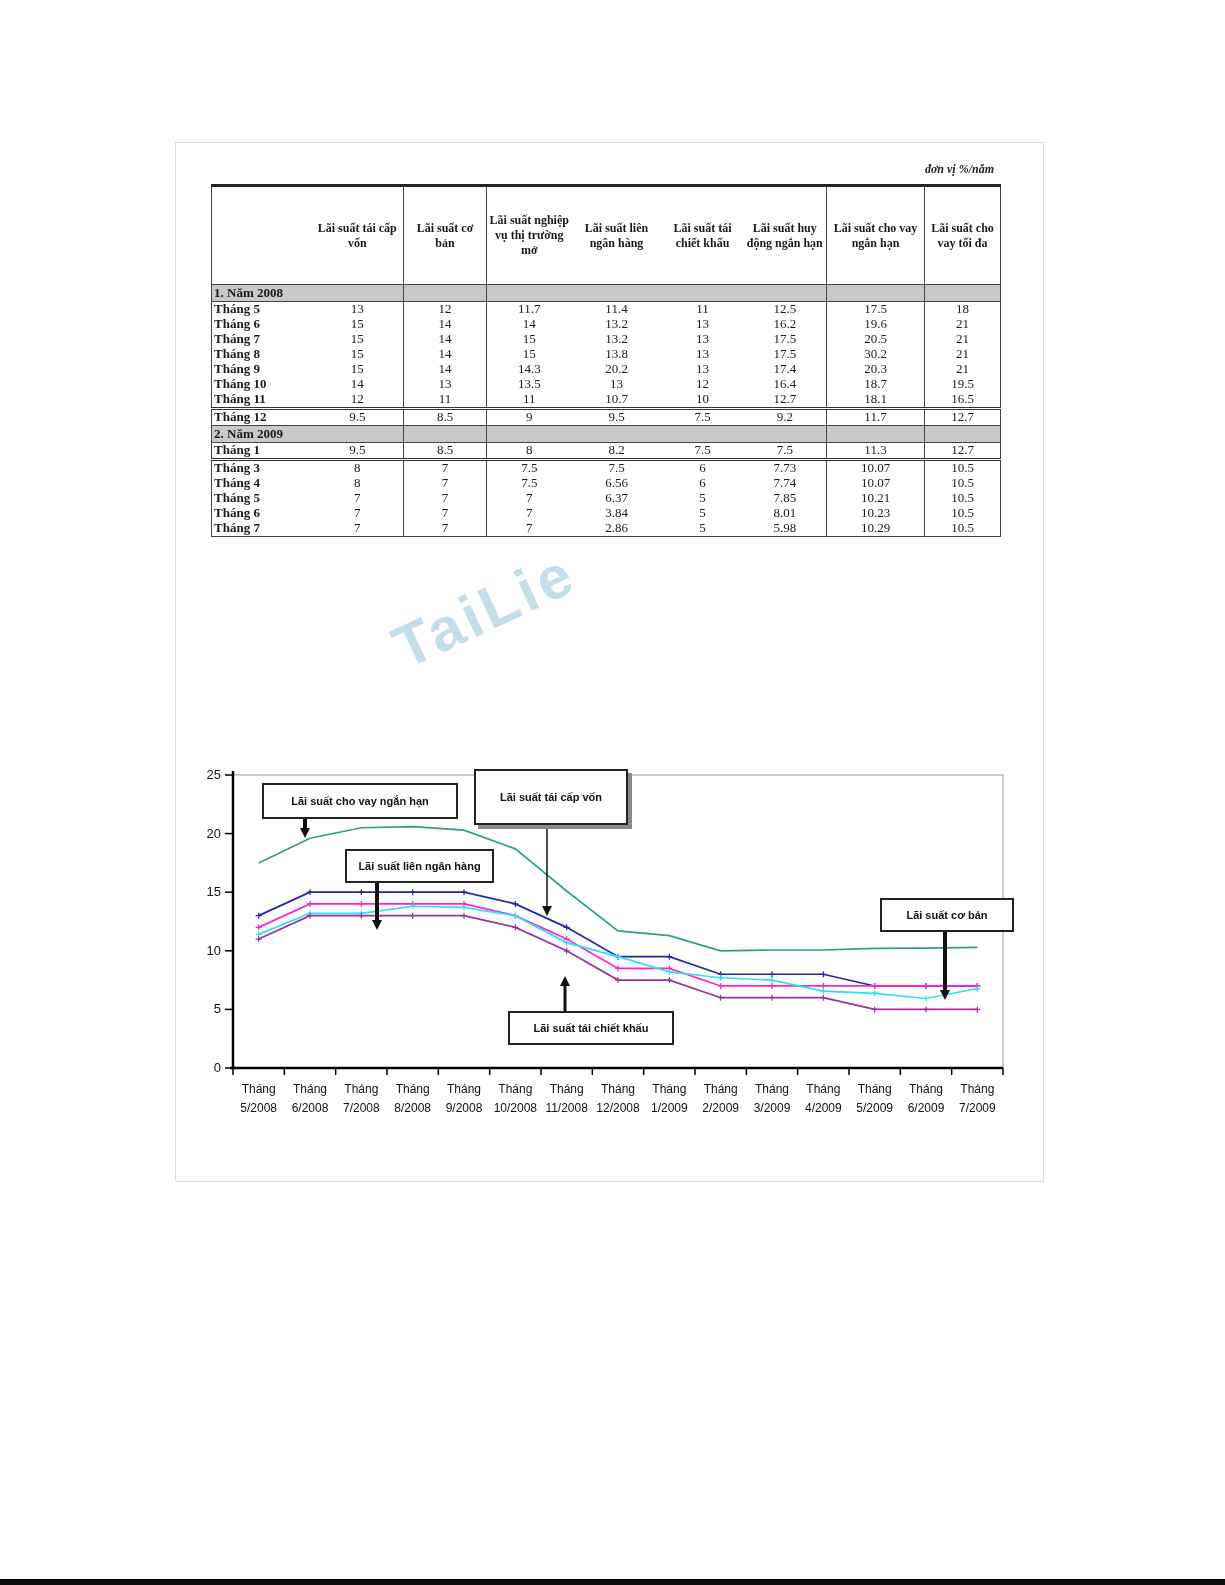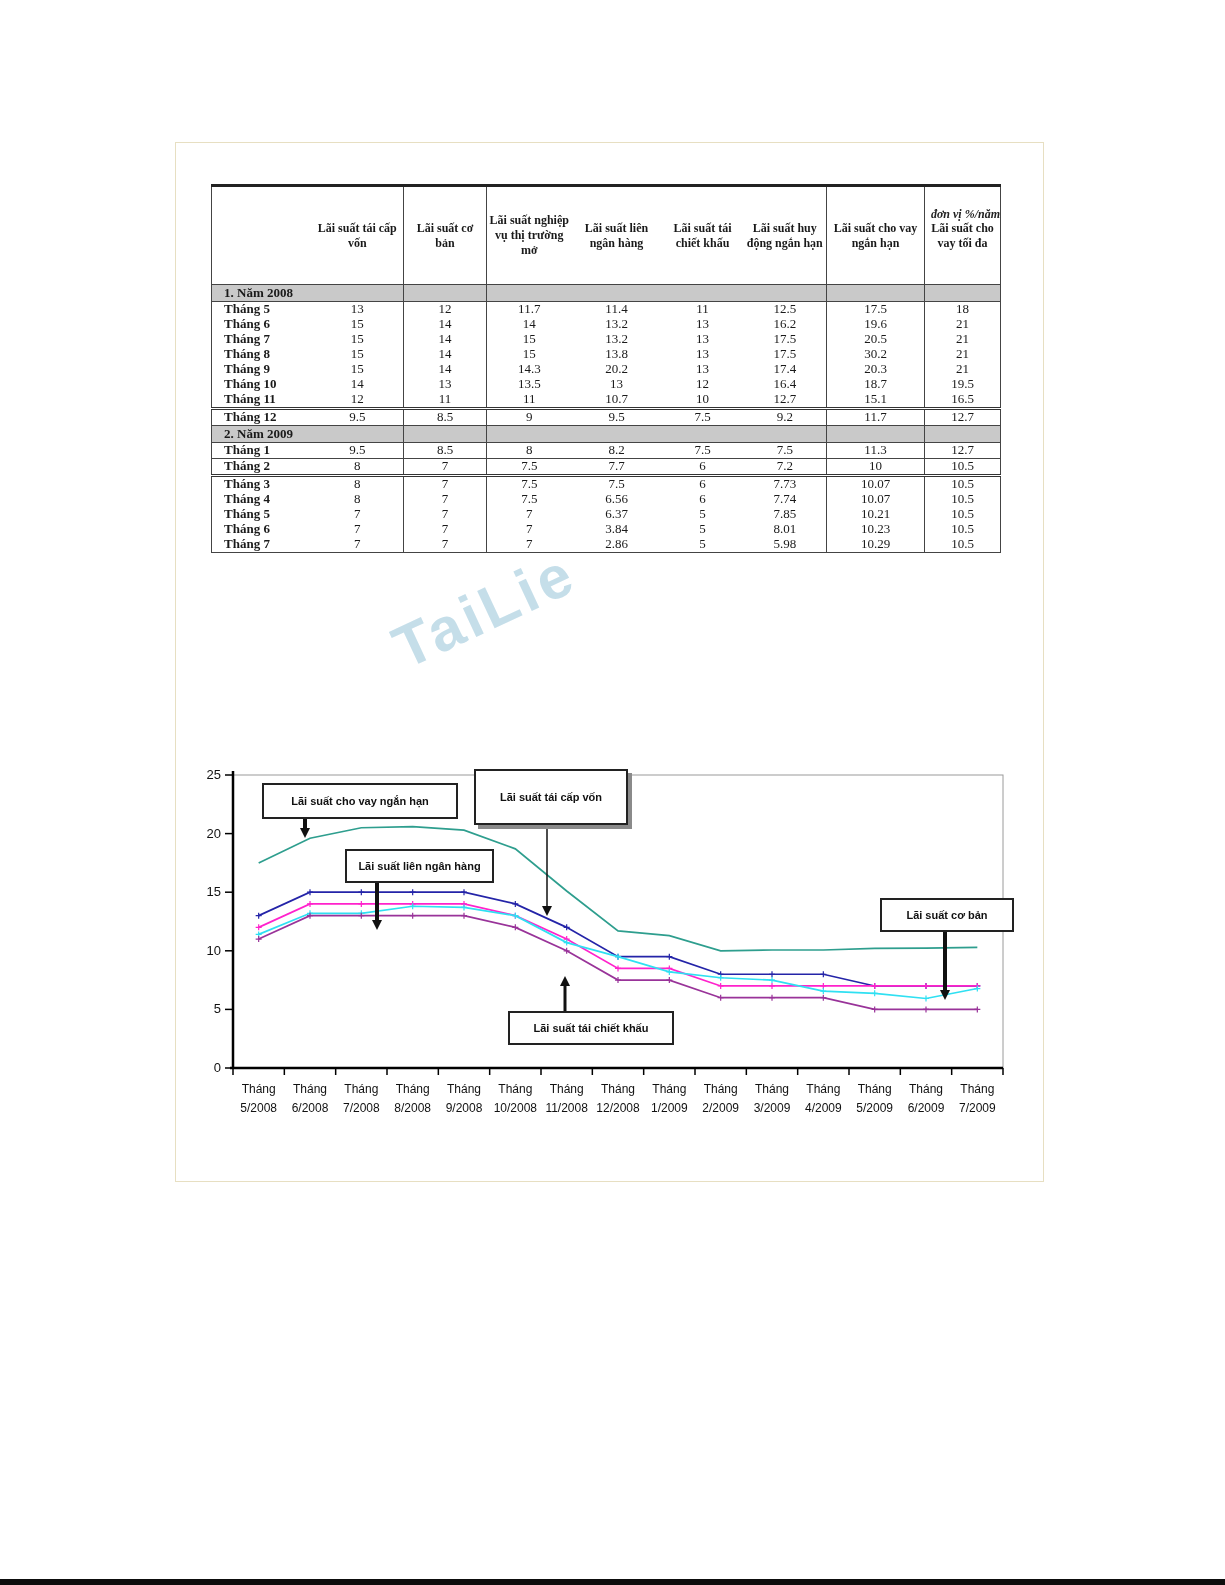--- a/index.html
+++ b/index.html
@@ -1,30 +1,30 @@
 <!DOCTYPE html>
 <html><head>
 <meta charset="utf-8">
 <style>
   html,body{margin:0;padding:0;background:#fff;}
   .page{position:relative;width:1225px;height:1585px;background:#fff;overflow:hidden;
         font-family:"Liberation Sans",sans-serif;}
   .frame{position:absolute;left:175px;top:142px;width:867px;height:1038px;
          border:1px solid #e7dfc2;background:#fff;}
-  .unit-note{position:absolute;left:211px;top:162px;width:789px;text-align:right;
-             font:italic bold 12px "Liberation Serif",serif;color:#222;margin-top:45px;}
+  .unit-note{position:absolute;left:205px;top:162px;width:789px;text-align:right;
+             font:italic bold 12px "Liberation Serif",serif;color:#222;}
   
   table.rates{position:absolute;left:211px;top:184px;width:789px;border-collapse:collapse;
               table-layout:fixed;border:1px solid #444;border-top:3px solid #222;
               font-family:"Liberation Serif",serif;color:#1a1a1a;}
   table.rates th{font:bold 12px "Liberation Serif",serif;vertical-align:middle;text-align:center;
                  height:97px;border-bottom:1px solid #444;padding:0 2px;line-height:1.25;}
   table.rates td{font:13px "Liberation Serif",serif;text-align:center;height:15px;
                  padding:0 2px;line-height:1.1;}
-  table.rates td.lbl{text-align:left;font-weight:bold;padding-left:12px;}
+  table.rates td.lbl{text-align:left;font-weight:bold;padding-left:2px;}
   .vr{border-right:1px solid #444;}
   tr.sec td{background:#c9c9c9;font-weight:bold;border-top:1px solid #444;
             border-bottom:1px solid #444;height:16px;}
   tr.rule-double td{border-top:3px double #333;}
   tr.rule-single td{border-top:1px solid #444;}
   
   .watermark{position:absolute;left:388px;top:576px;font-size:60px;font-weight:bold;
              color:#bcd9e6;transform:rotate(-25deg);letter-spacing:4px;opacity:.85;}
   
   svg.chart{position:absolute;left:175px;top:740px;}
@@ -152,21 +152,21 @@
           <td>19.5</td>
         </tr>
         <tr>
           <td class="lbl">Tháng 11</td>
           <td class="vr">12</td>
           <td class="vr">11</td>
           <td>11</td>
           <td>10.7</td>
           <td>10</td>
           <td class="vr">12.7</td>
-          <td class="vr">15.1</td>
+          <td class="vr">18.1</td>
           <td>16.5</td>
         </tr>
         <tr class="rule-double">
           <td class="lbl">Tháng 12</td>
           <td class="vr">9.5</td>
           <td class="vr">8.5</td>
           <td>9</td>
           <td>9.5</td>
           <td>7.5</td>
           <td class="vr">9.2</td>
@@ -187,31 +187,20 @@
         <tr>
           <td class="lbl">Tháng 1</td>
           <td class="vr">9.5</td>
           <td class="vr">8.5</td>
           <td>8</td>
           <td>8.2</td>
           <td>7.5</td>
           <td class="vr">7.5</td>
           <td class="vr">11.3</td>
           <td>12.7</td>
-        </tr>
-        <tr class="rule-single">
-          <td class="lbl">Tháng 2</td>
-          <td class="vr">8</td>
-          <td class="vr">7</td>
-          <td>7.5</td>
-          <td>7.7</td>
-          <td>6</td>
-          <td class="vr">7.2</td>
-          <td class="vr">10</td>
-          <td>10.5</td>
         </tr>
         <tr class="rule-double">
           <td class="lbl">Tháng 3</td>
           <td class="vr">8</td>
           <td class="vr">7</td>
           <td>7.5</td>
           <td>7.5</td>
           <td>6</td>
           <td class="vr">7.73</td>
           <td class="vr">10.07</td>

